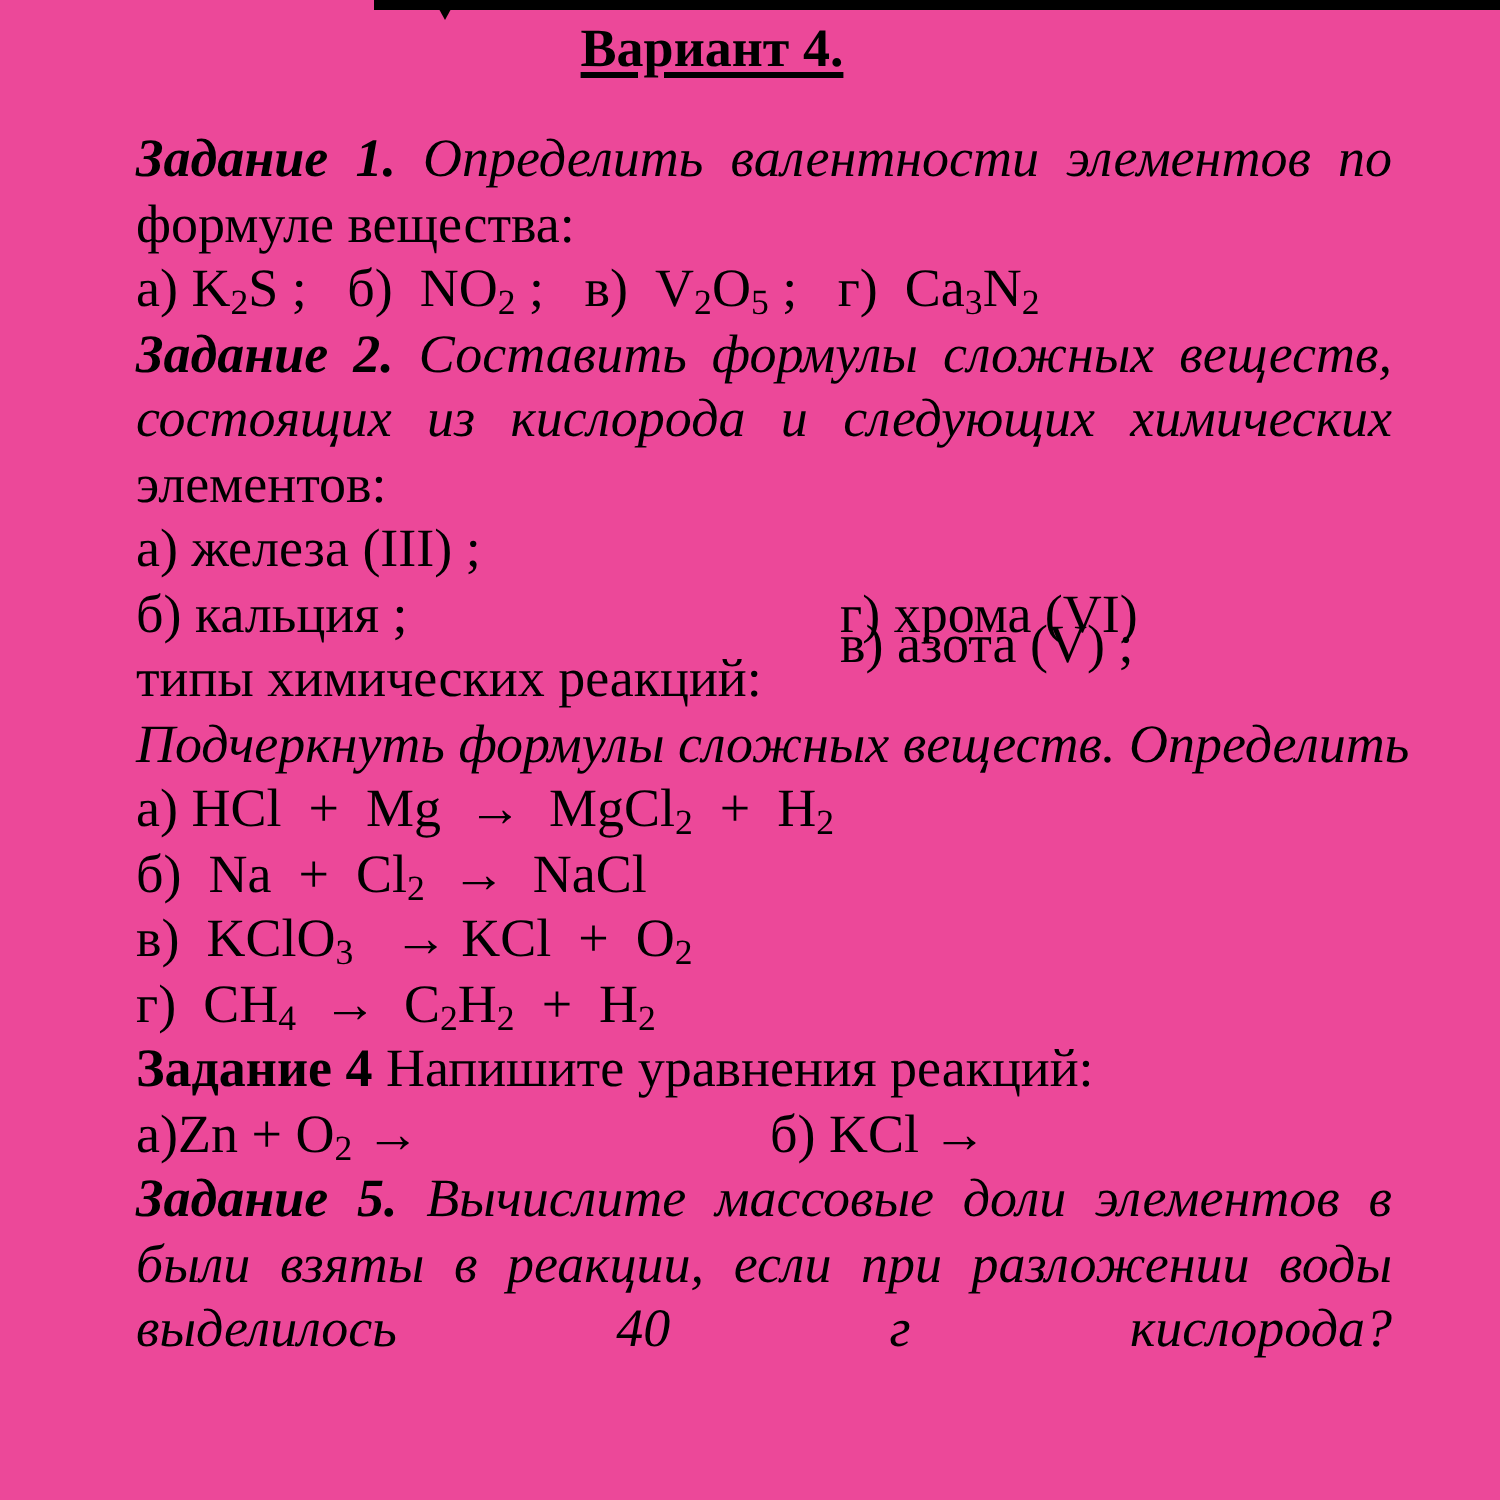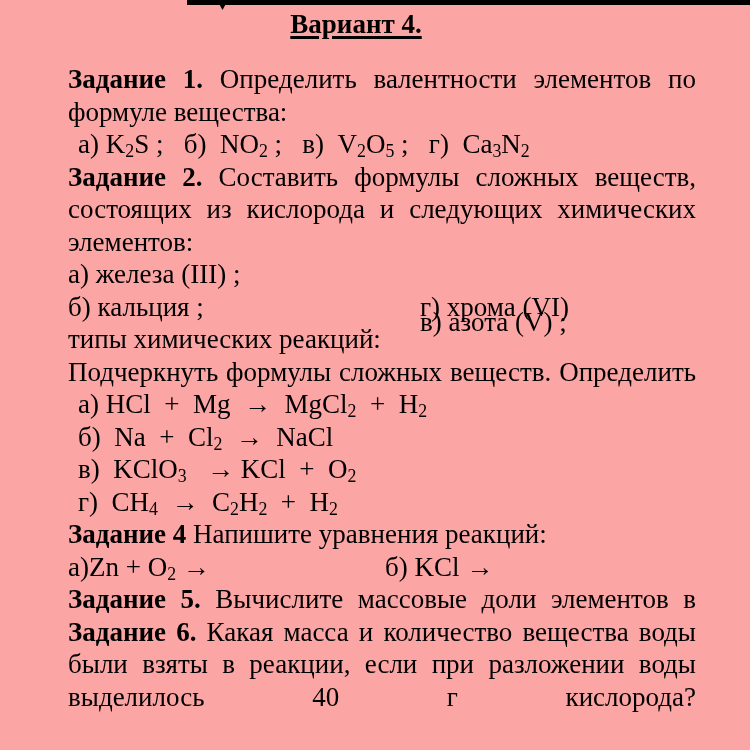--- a/index.html
+++ b/index.html
@@ -1,19 +1,19 @@
 <!DOCTYPE html>
 <html><head>
 <meta charset="utf-8">
 <style>
   html,body{margin:0;padding:0;}
   .page{
     position:relative;
     width:750px;height:750px;
-    background:#fca5a5;
+    background:#ec4899;
     overflow:hidden;
     font-family:"Liberation Serif","DejaVu Serif",serif;
     color:#000000;
   }
   .toprule{position:absolute;left:187px;top:0;width:563px;height:5px;background:#000;}
   .topdescender{
     position:absolute;left:217px;top:0;width:11px;height:10px;background:#000;
     clip-path:polygon(0 0,100% 0,50% 100%);
   }
   .heading{
@@ -22,22 +22,22 @@
     text-decoration:underline;
     text-decoration-thickness:2.5px;
     text-underline-offset:3px;
   }
   .body{
     position:absolute;left:68px;top:63px;width:628px;
     font-size:27px;line-height:32.5px;
     text-align:left;
   }
   .ln{height:32.5px;white-space:nowrap;}
-  .ln.j{text-align:justify;text-align-last:justify;}
-  .ln.pre{white-space:pre;margin-left:10px;}
+  .ln.j{text-align:justify;text-align-last:justify;font-style:italic;}
+  .ln.pre{white-space:pre;}
   .ln.cols{position:relative;}
   .ln .c2{position:absolute;top:0;}
   .ln b{font-weight:bold;}
   sub{font-size:0.66em;line-height:0;vertical-align:-0.22em;}
 </style>
 </head>
 <body>
 
 <div class="page">
   <div class="toprule"></div>
@@ -54,17 +54,16 @@
       <div class="ln cols"><span class="c1">б) кальция ;</span><span class="c2" style="left: 352px;">г) хрома (VI)</span></div>
       <div class="ln">типы химических реакций:</div>
       <div class="ln j">Подчеркнуть формулы сложных веществ. Определить</div>
       <div class="ln pre">а) HCl  +  Mg  →  MgCl<sub>2</sub>  +  H<sub>2</sub></div>
       <div class="ln pre">б)  Na  +  Cl<sub>2</sub>  →  NaCl</div>
       <div class="ln pre">в)  KClO<sub>3</sub>   → KCl  +  O<sub>2</sub></div>
       <div class="ln pre">г)  CH<sub>4</sub>  →  C<sub>2</sub>H<sub>2</sub>  +  H<sub>2</sub></div>
       <div class="ln"><b>Задание 4</b> Напишите уравнения реакций:</div>
       <div class="ln cols"><span class="c1">а)Zn + O<sub>2</sub> →</span><span class="c2" style="left: 317px;">б) KCl →</span></div>
       <div class="ln j"><b>Задание 5.</b> Вычислите массовые доли элементов в</div>
-      <div class="ln j"><b>Задание 6.</b> Какая масса и количество вещества воды</div>
       <div class="ln j">были взяты в реакции, если при разложении воды</div>
       <div class="ln j">выделилось 40 г кислорода?</div>
     </div>
 </div>
 
 </body></html>

